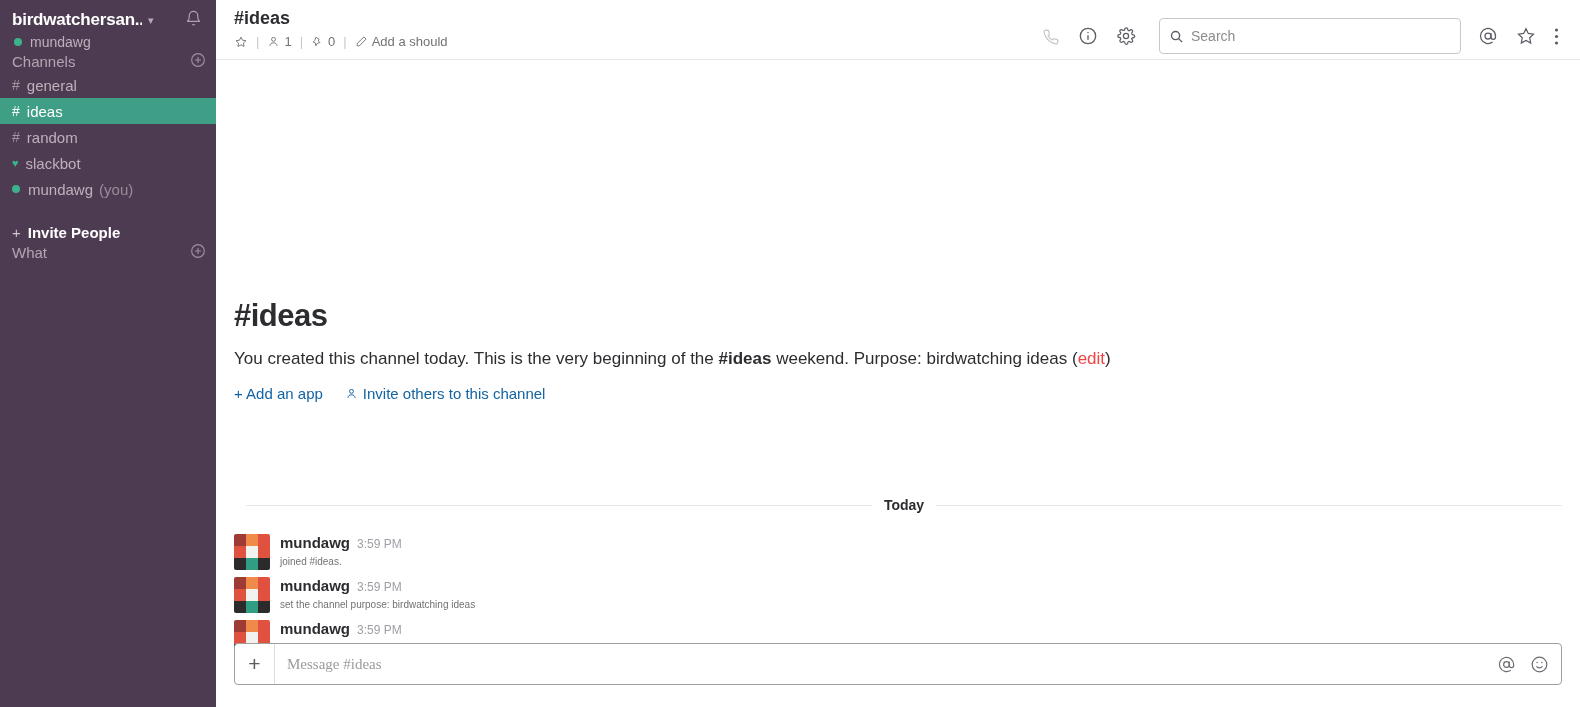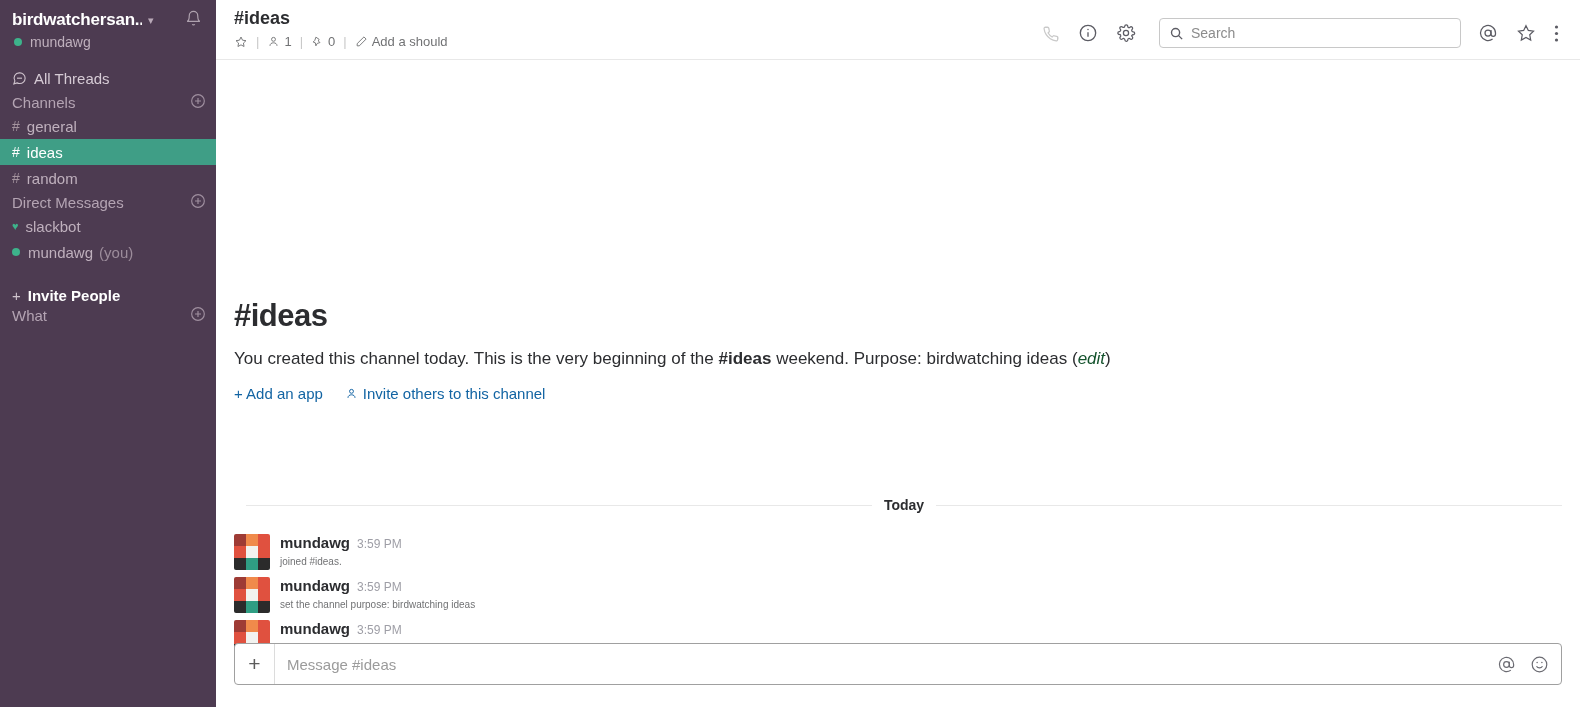--- a/index.html
+++ b/index.html
@@ -100,35 +100,35 @@
     margin-top: 6px; display: flex; align-items: center;
     font-size: 13px; color: #717274;
   }
   .chan-meta .sep { margin: 0 8px; color: #c8c8c8; }
   .chan-meta .mi { display: inline-flex; align-items: center; }
   .chan-meta .mi span { margin-left: 4px; }
   .topbar-left { display: flex; flex-direction: column; }
   .topbar-right { margin-left: auto; display: flex; align-items: center; padding-top: 10px; }
   .ticon { margin: 0 9px; display: flex; align-items: center; }
   .search-box {
-    width: 302px; height: 30px; margin: 0 8px 0 14px;
+    width: 302px; height: 36px; margin: 0 8px 0 14px;
     border: 1px solid #c8c8c8; border-radius: 4px;
     display: flex; align-items: center; padding: 0 9px;
     color: #8c8c8c; font-size: 14px;
   }
   .search-box span { margin-left: 7px; }
 
   
   .msgs { flex: 1; position: relative; overflow: hidden; }
   .intro { position: absolute; left: 0; right: 0; top: 238px; padding: 0 18px; }
   .intro h1 { font-size: 31px; color: #2c2d30; font-weight: bold; letter-spacing: -0.5px; }
   .intro h1 .hh { font-weight: bold; }
   .intro p { margin-top: 14px; font-size: 17px; color: #2c2d30; line-height: 22px; }
   .intro p b { font-weight: bold; }
-  .lnk { color: #14532d; text-decoration: none; font-style: italic; }
+  .lnk { color: #ef4444; text-decoration: none; }
   .intro .acts { margin-top: 15px; display: flex; align-items: flex-end; font-size: 15px; }
   .intro .acts a { color: #1264a3; text-decoration: none; display: inline-flex; align-items: center; }
   .intro .acts a:first-child { margin-right: 22px; }
   .intro .acts svg { margin-right: 5px; }
 
   .divider {
     position: absolute; left: 30px; right: 18px; top: 437px;
     display: flex; align-items: center;
   }
   .divider .line { flex: 1; height: 1px; background: #e8e8e8; }
@@ -149,21 +149,21 @@
   .composer { position: absolute; left: 18px; right: 18px; bottom: 22px; height: 42px; }
   .composer-inner {
     height: 42px; border: 1px solid #a0a0a0; border-radius: 4px;
     display: flex; align-items: center; background: #fff;
   }
   .plus-btn {
     width: 40px; height: 40px; flex: 0 0 40px;
     display: flex; align-items: center; justify-content: center;
     border-right: 1px solid #dcdcdc; color: #5c5c5c; font-size: 21px;
   }
-  .composer-ph { flex: 1; padding-left: 12px; font-size: 15px; color: #9b9b9b; }
+  .composer-ph { flex: 1; padding-left: 12px; font-size: 15px; color: #9b9b9b; font-family: Liberation Serif, serif; }
   .composer-icons { display: flex; align-items: center; padding-right: 12px; }
   .composer-icons .ci { margin-left: 14px; display: flex; }
 </style>
 </head>
 <body>
 
 <div class="app">
 
   <div class="sidebar">
 
@@ -176,27 +176,20 @@
           <path d="M13.7 20a1.9 1.9 0 01-3.4 0"></path>
         </svg>
       </div>
     </div>
 
     <div class="ws-user">
       <span class="dot-green"></span>
       <span>mundawg</span>
     </div>
 
-    <div class="all-threads">
-      <svg width="15" height="15" viewBox="0 0 24 24" fill="none" stroke="#cfc3cd" stroke-width="1.8">
-        <path d="M21 11.5a8.4 8.4 0 01-9 8.4 8.5 8.5 0 01-3.8-.9L3 20.5l1.6-4.6A8.4 8.4 0 0112 3a8.4 8.4 0 019 8.5z"></path>
-        <path d="M8 11.5h8"></path>
-      </svg>
-      <span>All Threads</span>
-    </div>
 
     <div class="sec">
       <div class="sec-head">
         <span>Channels</span>
         <span class="plus">
           <svg width="16" height="16" viewBox="0 0 24 24" fill="none" stroke="#b4a4b3" stroke-width="1.7">
             <circle cx="12" cy="12" r="9.5"></circle>
               <path d="M12 7.5v9M7.5 12h9"></path>
           </svg>
         </span>
@@ -209,29 +202,20 @@
         <span class="hash">#</span>
         <span>ideas</span>
       </div>
       <div class="chan">
         <span class="hash">#</span>
         <span>random</span>
       </div>
     </div>
 
     <div class="sec">
-      <div class="sec-head">
-        <span>Direct Messages</span>
-        <span class="plus">
-          <svg width="16" height="16" viewBox="0 0 24 24" fill="none" stroke="#b4a4b3" stroke-width="1.7">
-            <circle cx="12" cy="12" r="9.5"></circle>
-              <path d="M12 7.5v9M7.5 12h9"></path>
-          </svg>
-        </span>
-      </div>
       <div class="chan">
         <span class="heart-green">♥</span>
         <span>slackbot</span>
       </div>
       <div class="chan">
         <span class="dot-green"></span>
         <span>mundawg</span>
         <span class="you">(you)</span>
       </div>
     </div>

